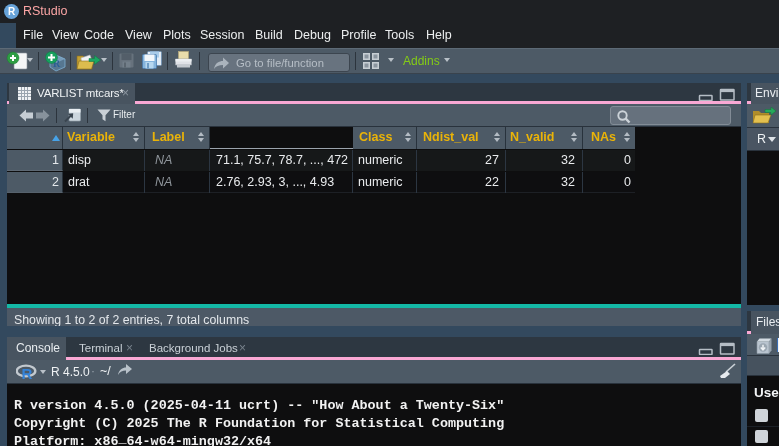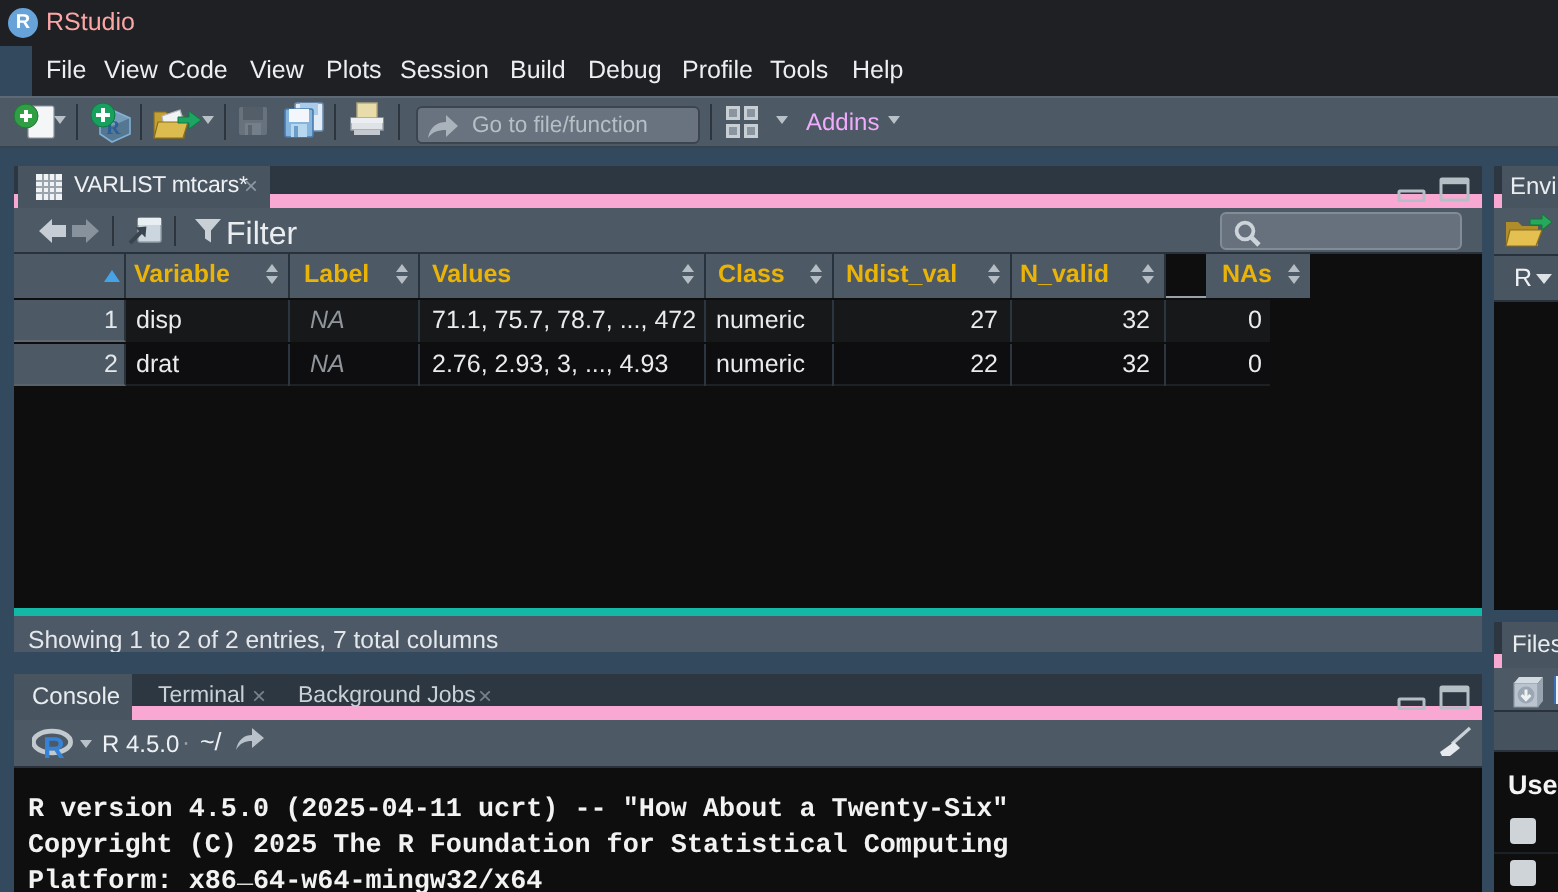--- a/index.html
+++ b/index.html
@@ -10,21 +10,21 @@
   #titlebar { left:0; top:0; width:779px; height:23px; background:#1e2023; }
   #titlebar .rlogo { left:4px; top:4px; width:15px; height:15px; border-radius:50%; background:#67a3d9; color:#fff; font-size:10px; font-weight:bold; text-align:center; line-height:15px; }
   #titlebar .ttext { left:23px; top:3.5px; font-size:12.5px; color:#fca5a5; }
   #menubar { left:16px; top:23px; width:779px; height:25px; background:#1e2023; }
   #menubar span { position:absolute; top:5px; font-size:12.5px; color:#eceeef; }
   #toolbar { left:0; top:48px; width:779px; height:26px; background:#4d5a66; border-top:1px solid #5d6a76; border-bottom:1px solid #39434d; }
   .tsep { position:absolute; top:3px; width:1px; height:18px; background:#2c343d; }
   .caret { position:absolute; width:0; height:0; border-left:3.5px solid transparent; border-right:3.5px solid transparent; border-top:4px solid #b9c1c8; }
   
   .pane { background:#0e0e0f; overflow:hidden; }
-  .tabbar { position:absolute; left:0; top:0; width:100%; background:#2d3741; border-bottom:7px solid #f9a8d4; }
+  .tabbar { position:absolute; left:0; top:0; width:100%; background:#2d3741; border-bottom:3px solid #f9a8d4; }
   .tab-active { position:absolute; background:#485460; color:#e9edf0; }
   .ptoolbar { position:absolute; left:0; width:100%; background:#4d5a66; }
   
   .hcell { position:absolute; background:#4d5a66; color:#eab308; font-weight:bold; font-size:12.5px; border-right:1px solid #28323c; }
   .rncell { position:absolute; background:#4d5a66; color:#e4e8eb; font-size:12.5px; text-align:right; border-right:1px solid #28323c; }
   .dcell { position:absolute; color:#e9ebed; font-size:12.5px; white-space:nowrap; border-right:1px solid #2c3642; }
   .sortpair { position:absolute; width:7px; }
   .sortpair .up { width:0; height:0; border-left:3.5px solid transparent; border-right:3.5px solid transparent; border-bottom:4px solid #b4bcc4; margin-bottom:1.5px; }
   .sortpair .dn { width:0; height:0; border-left:3.5px solid transparent; border-right:3.5px solid transparent; border-top:4px solid #b4bcc4; }
   
@@ -119,21 +119,21 @@
       <rect x="0" y="0" width="7" height="7" fill="#c7ced4"></rect>
       <rect x="9" y="0" width="7" height="7" fill="#c7ced4"></rect>
       <rect x="0" y="9" width="7" height="7" fill="#c7ced4"></rect>
       <rect x="9" y="9" width="7" height="7" fill="#c7ced4"></rect>
       <rect x="1.5" y="1.5" width="4" height="4" fill="#8b959f"></rect>
       <rect x="10.5" y="1.5" width="4" height="4" fill="#8b959f"></rect>
       <rect x="1.5" y="10.5" width="4" height="4" fill="#8b959f"></rect>
       <rect x="10.5" y="10.5" width="4" height="4" fill="#8b959f"></rect>
     </svg>
     <div class="caret" style="left:388px; top:9px;"></div>
-    <div class="abs" style="left:403px; top:4.5px; font-size:12px; color:#f0abfc;">Addins</div>
+    <div class="abs" style="left:403px; top:4.5px; font-size:12px; color:#84cc16;">Addins</div>
     <div class="caret" style="left:444px; top:9px;"></div>
   </div>
 
   <div class="abs pane" id="srcpane" style="left:7px; top:83px; width:734px; height:243px;">
     <div class="tabbar" style="height:21px;">
       <div class="tab-active" style="left:2px; top:0; width:126px; height:21px;">
         <svg class="abs" style="left:9px; top:4px;" width="13" height="13" viewBox="0 0 13 13">
           <rect x="0" y="0" width="13" height="13" fill="#f0f2f4"></rect>
           <path d="M0 3.5 H13 M0 6.5 H13 M0 9.5 H13 M3.5 0 V13 M6.5 0 V13 M9.5 0 V13" stroke="#9aa4ae" stroke-width="1"></path>
         </svg>
@@ -157,21 +157,21 @@
       <svg class="abs" style="left:57px; top:4px;" width="17" height="15" viewBox="0 0 17 15">
         <rect x="5" y="1" width="11.5" height="12" rx="1" fill="#ccd6de" stroke="#93a0ab" stroke-width="0.7"></rect>
         <rect x="5" y="1" width="11.5" height="3.5" fill="#e9eef2"></rect>
         <path d="M1 13.5 L7 7.5" stroke="#39444f" stroke-width="2"></path>
         <path d="M9.2 5.3 L3.8 5.8 L8.7 10.7 Z" fill="#39444f"></path>
       </svg>
       <div class="tsep" style="left:80px; top:4px; height:15px;"></div>
       <svg class="abs" style="left:90px; top:5px;" width="14" height="13" viewBox="0 0 14 13">
         <path d="M0.5 0.5 L13.5 0.5 L8.5 6.2 L8.5 12.2 L5.5 10.2 L5.5 6.2 Z" fill="#c9d0d6"></path>
       </svg>
-      <div class="abs" style="left:106px; top:4.5px; font-size:16px; color:#e9edf0;">Filter</div>
+      <div class="abs" style="left:106px; top:4.5px; font-size:10px; color:#e9edf0;">Filter</div>
 
       <div class="abs" style="left:603px; top:2px; width:121px; height:19px; background:#66717d; border:1px solid #828c96; border-radius:3px;">
         <svg class="abs" style="left:6px; top:2.5px;" width="14" height="14" viewBox="0 0 14 14">
           <circle cx="5.5" cy="5.5" r="4.2" fill="none" stroke="#ccd3d9" stroke-width="1.9"></circle>
           <line x1="8.7" y1="8.7" x2="12.5" y2="12.5" stroke="#ccd3d9" stroke-width="2.4"></line>
         </svg>
       </div>
     </div>
 
     <div class="abs" style="left:0; top:44px; width:628px; height:22px; border-bottom:1px solid #9aa3ac;">
@@ -185,27 +185,20 @@
           <div class="dn"></div>
         </div>
       </div>
       <div class="hcell" style="left:138px; top:0; width:65px; height:22px;">
         <span style="position:absolute;left:7px;top:3px;">Label</span>
         <div class="sortpair" style="right:4px; top:5px;">
           <div class="up"></div>
           <div class="dn"></div>
         </div>
       </div>
-      <div class="hcell" style="left:203px; top:0; width:143px; height:22px;">
-        <span style="position:absolute;left:6px;top:3px;">Values</span>
-        <div class="sortpair" style="right:4px; top:5px;">
-          <div class="up"></div>
-          <div class="dn"></div>
-        </div>
-      </div>
       <div class="hcell" style="left:346px; top:0; width:64px; height:22px;">
         <span style="position:absolute;left:6px;top:3px;">Class</span>
         <div class="sortpair" style="right:4px; top:5px;">
           <div class="up"></div>
           <div class="dn"></div>
         </div>
       </div>
       <div class="hcell" style="left:410px; top:0; width:89px; height:22px;">
         <span style="position:absolute;left:6px;top:3px;">Ndist_val</span>
         <div class="sortpair" style="right:4px; top:5px;">
@@ -213,21 +206,21 @@
           <div class="dn"></div>
         </div>
       </div>
       <div class="hcell" style="left:499px; top:0; width:77px; height:22px;">
         <span style="position:absolute;left:4px;top:3px;">N_valid</span>
         <div class="sortpair" style="right:4px; top:5px;">
           <div class="up"></div>
           <div class="dn"></div>
         </div>
       </div>
-      <div class="hcell" style="left:576px; top:0; width:52px; height:22px; border-right:none;margin-left:20px;">
+      <div class="hcell" style="left:576px; top:0; width:52px; height:22px; border-right:none;">
         <span style="position:absolute;left:8px;top:3px;">NAs</span>
         <div class="sortpair" style="right:4px; top:5px;">
           <div class="up"></div>
           <div class="dn"></div>
         </div>
       </div>
     </div>
 
     <div class="abs" style="left:0; top:67px; width:628px; height:21px; background:#161819;">
       <div class="rncell" style="left:0; top:0; width:56px; height:21px; border-bottom:1px solid #5d6873;">

